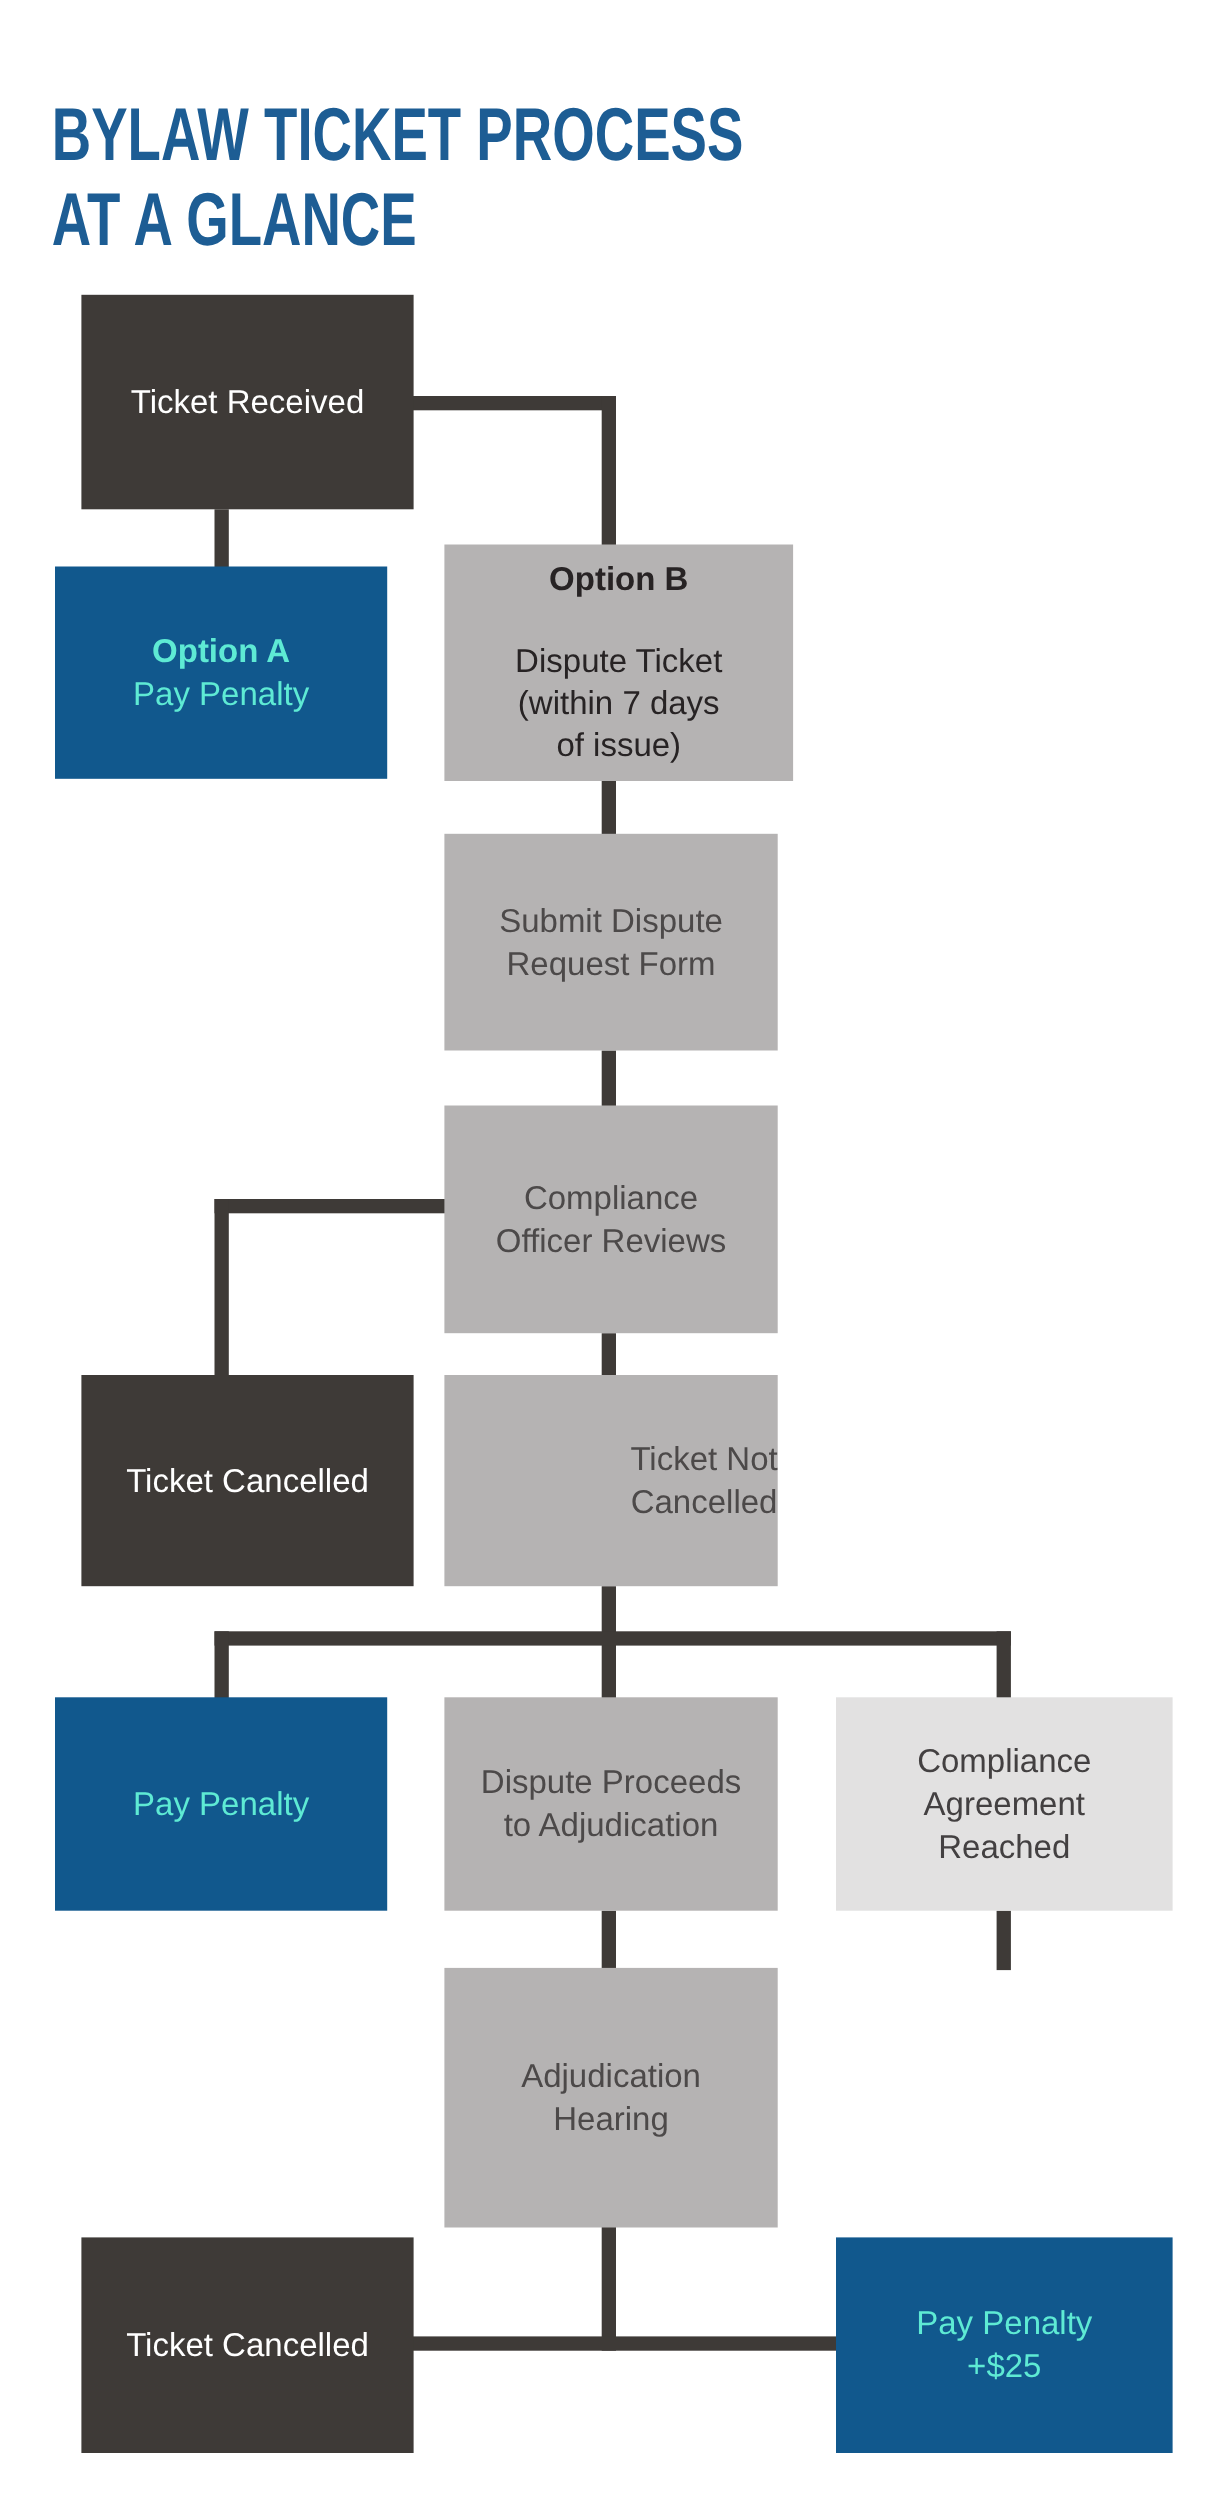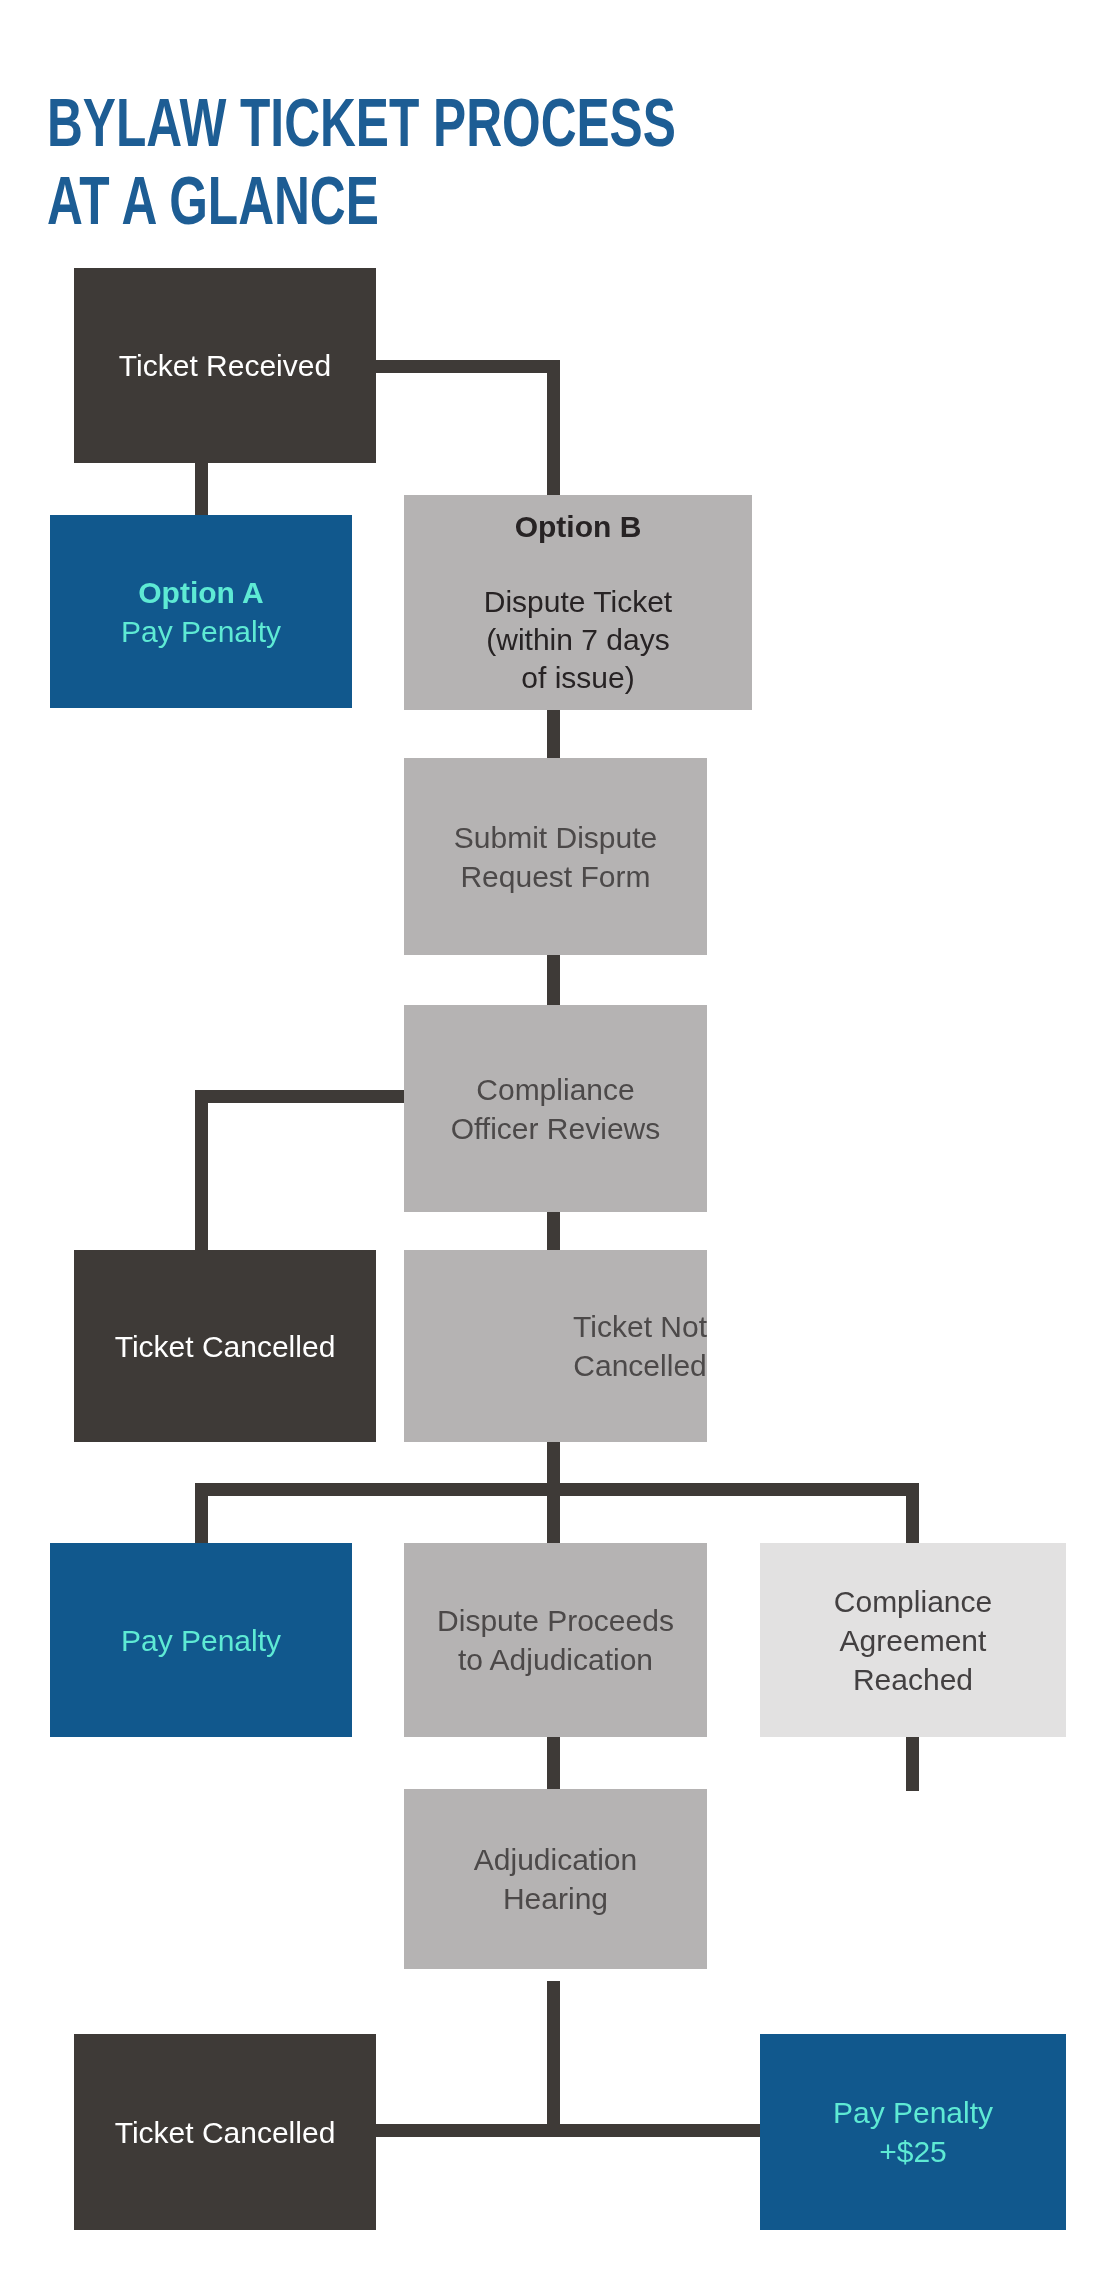--- a/index.html
+++ b/index.html
@@ -53,29 +53,29 @@
   }
   .node.dark  { background: var(--dark, #3e3a37);  color: #ffffff; margin-left: 24px; }
   .node.blue  { background: var(--blue, #11588d);  color: #5eead4; }
   .node.gray  { background: var(--gray, #b5b3b3);  color: var(--gray-text, #4c4949); }
   .node.gray.emph { color: var(--emph-text, #272324); }
   .node.light { background: var(--light, #e2e1e1); color: var(--light-text, #434041); }
 
   
   .n0  { left: 50px;  top: 268px;  width: 302px; height: 195px; }
   .n1  { left: 50px;  top: 515px;  width: 302px; height: 193px; }
-  .n2  { left: 404px; top: 495px;  width: 348px; height: 215px; line-height: 1.27; gap: 37px; }
+  .n2  { left: 404px; top: 495px;  width: 317px; height: 215px; line-height: 1.27; gap: 37px; }
   .n3  { left: 404px; top: 758px;  width: 303px; height: 197px; }
   .n4  { left: 404px; top: 1005px; width: 303px; height: 207px; }
   .n5  { left: 50px;  top: 1250px; width: 302px; height: 192px; }
   .n6  { left: 404px; top: 1250px; width: 303px; height: 192px; align-items: flex-end; }
   .n7  { left: 50px;  top: 1543px; width: 302px; height: 194px; }
   .n8  { left: 404px; top: 1543px; width: 303px; height: 194px; }
   .n9  { left: 760px; top: 1543px; width: 306px; height: 194px; }
-  .n10 { left: 404px; top: 1789px; width: 303px; height: 180px; }
+  .n10 { left: 404px; top: 1789px; width: 303px; height: 236px; }
   .n11 { left: 760px; top: 1789px; width: 306px; height: 192px; }
   .n12 { left: 50px;  top: 2034px; width: 302px; height: 196px; }
   .n13 { left: 760px; top: 2034px; width: 306px; height: 196px; }
 
   
   .c1  { left: 195px; top: 463px;  width: 13px;  height: 54px; }
   .c2  { left: 348px; top: 360px;  width: 212px; height: 13px; }
   .c3  { left: 547px; top: 360px;  width: 13px;  height: 137px; }
   .c4  { left: 547px; top: 710px;  width: 13px;  height: 50px; }
   .c5  { left: 547px; top: 955px;  width: 13px;  height: 52px; }

